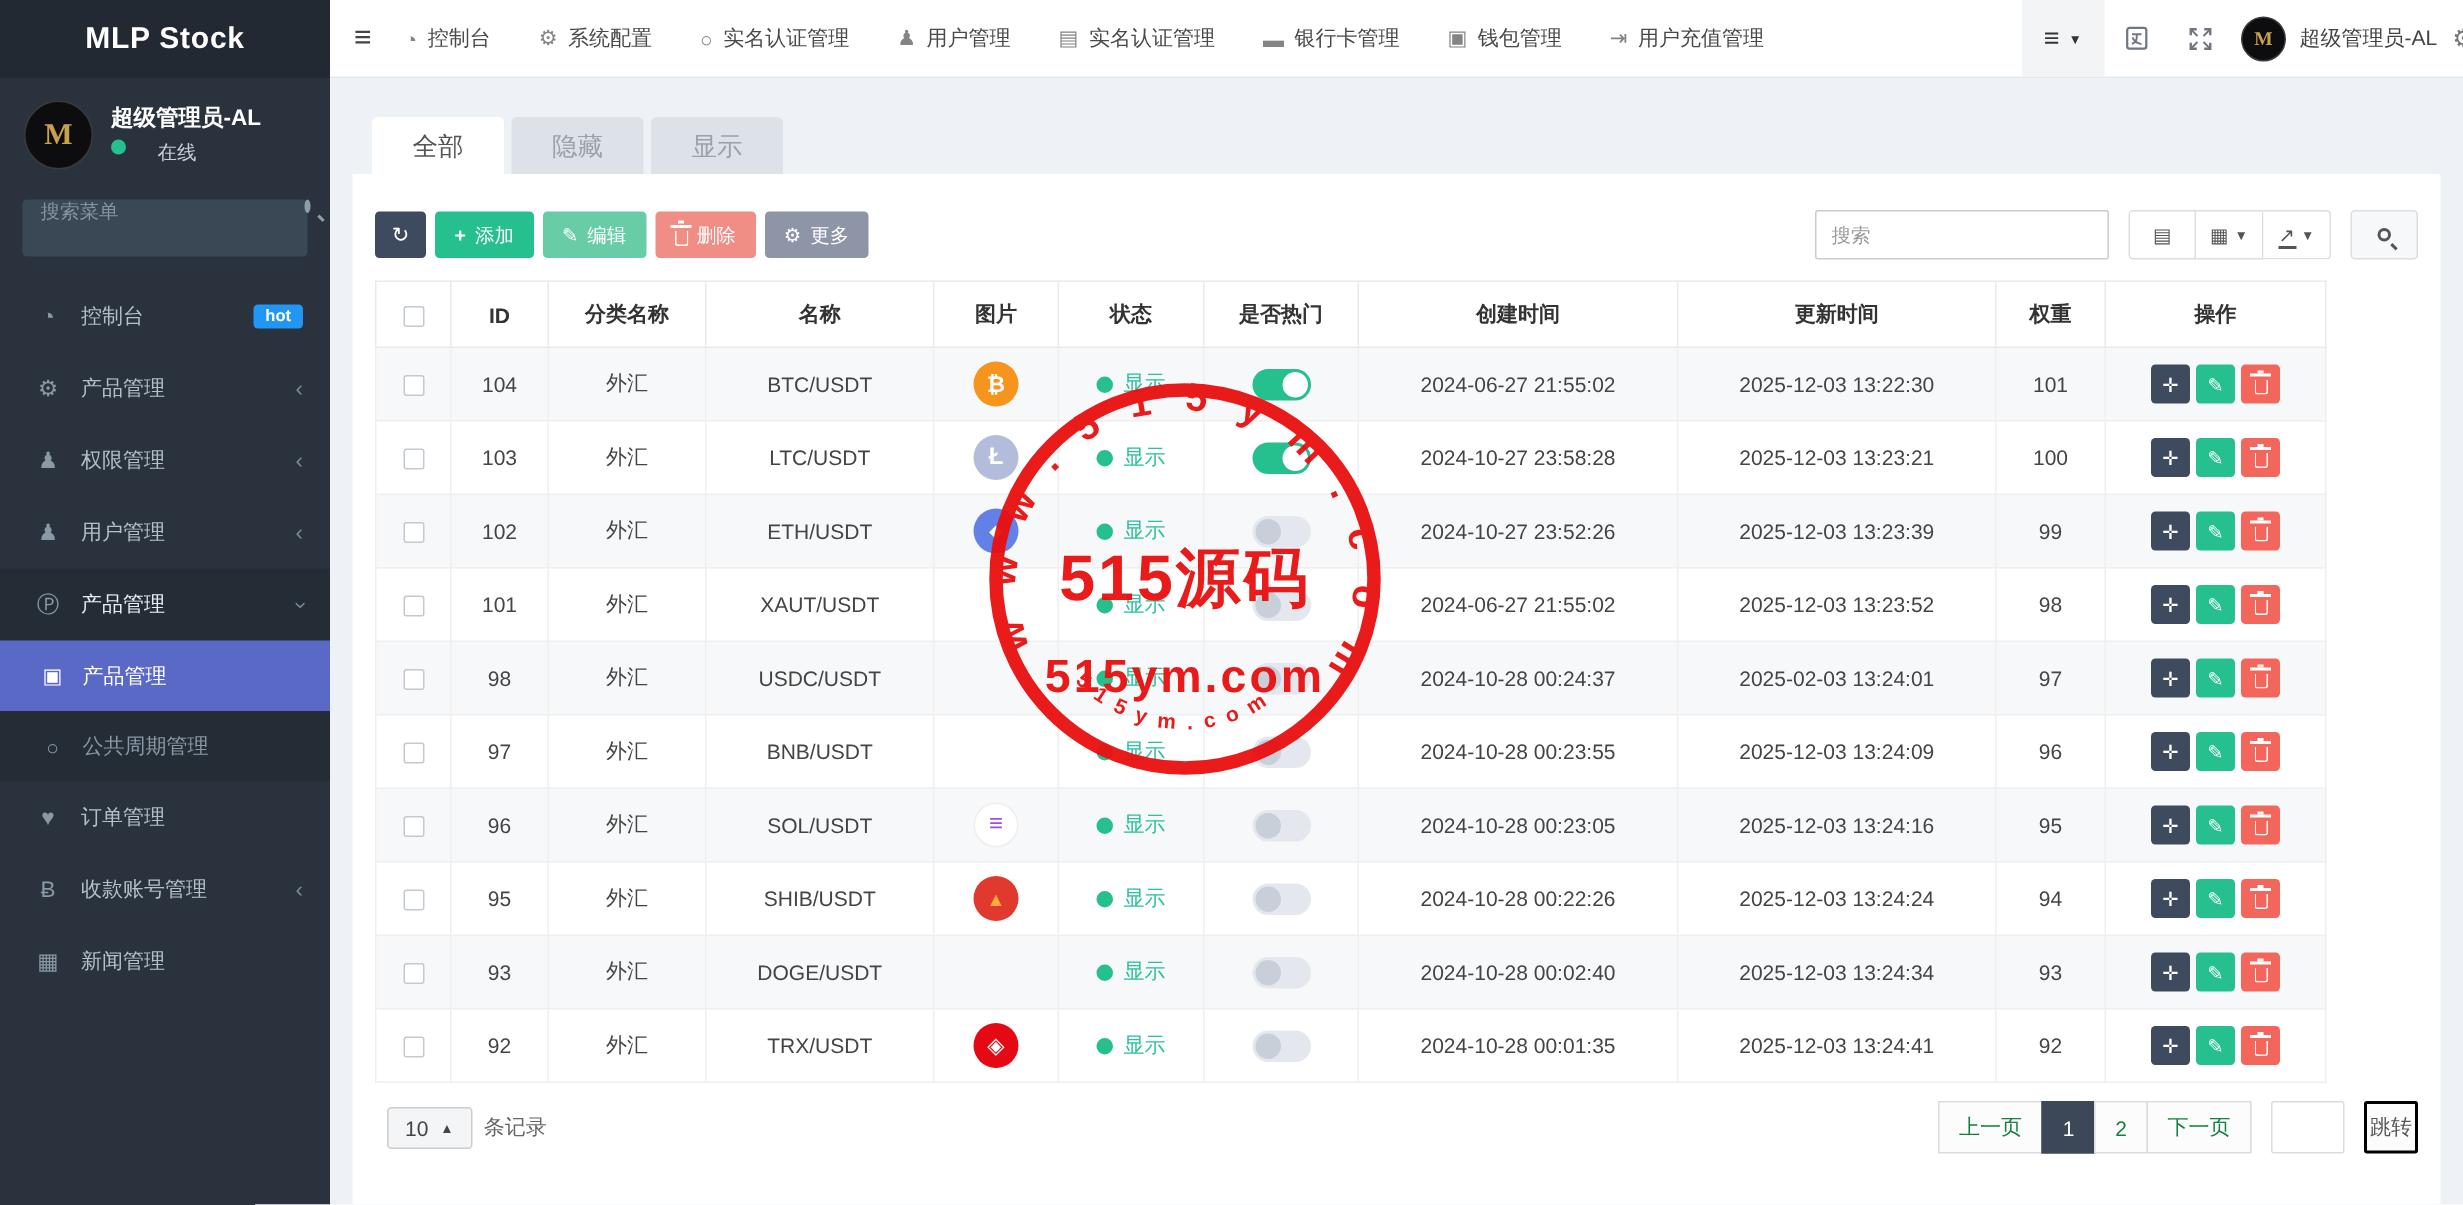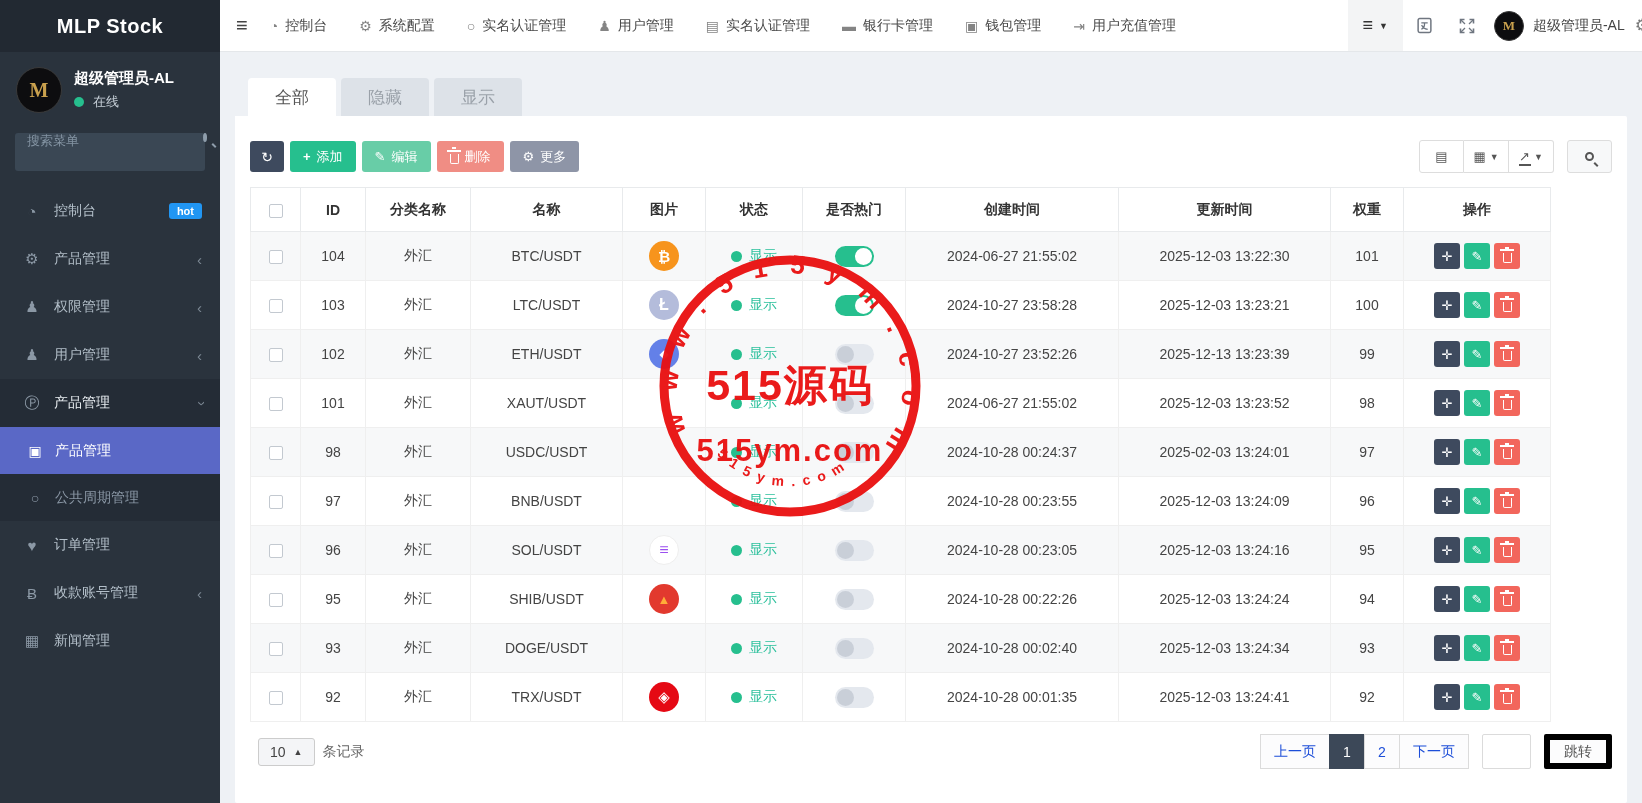--- a/index.html
+++ b/index.html
@@ -7,21 +7,21 @@
   body { font-family:"Liberation Sans","DejaVu Sans",sans-serif; background:#eef1f5; position:relative; }
   .app { display:flex; width:1642px; height:803px; }
 
   
   .sidebar { width:220px; background:#2a333d; flex:0 0 220px; display:flex; flex-direction:column; color:#b3bfc9; }
   .logo { height:52px; background:#222932; color:#fff; font-size:20px; font-weight:bold; display:flex; align-items:center; justify-content:center; letter-spacing:.5px; }
   .user-panel { display:flex; padding:15px 14px 10px 16px; gap:12px; align-items:center; }
   .avatar { width:46px; height:46px; border-radius:50%; background:#0d0d0f; color:#c9a14e; display:flex; align-items:center; justify-content:center; font-family:"Liberation Serif",serif; font-weight:bold; font-size:20px; flex:0 0 46px; border:1px solid #3a3a3a; }
   .user-meta { display:flex; flex-direction:column; gap:5px; }
   .user-name { color:#fff; font-size:15px; font-weight:bold; }
-  .user-status { font-size:13px; color:#c7d0d8; display:flex; align-items:center; gap:9px; }
+  .user-status { font-size:13px; color:#c7d0d8; display:flex; gap:21px; }
   .dot { width:10px; height:10px; border-radius:50%; background:#26bf8e; display:inline-block; }
   .side-search { margin:10px 15px 16px 15px; height:38px; background:#3a4754; border-radius:3px; display:flex; align-items:flex-start; padding:0 12px; }
   .side-search input { flex:1; background:transparent; border:none; outline:none; color:#cfd8e0; font-size:13px; font-family:inherit; }
   .side-search input::placeholder { color:#8494a3; }
   .mag { width:9px; height:9px; border:2px solid #8e9dab; border-radius:50%; position:relative; display:inline-block; }
   .mag::after { content:''; position:absolute; width:2px; height:5px; background:#8e9dab; left:8px; top:8px; transform:rotate(-45deg); }
   .menu { flex:1; overflow:hidden; }
   .m-item { height:48px; display:flex; align-items:center; padding:0 18px 0 22px; gap:12px; font-size:14px; color:#b3bfc9; cursor:pointer; }
   .m-item .mi { width:20px; text-align:center; color:#8b98a5; font-size:15px; }
   .m-item .ml { flex:1; }
@@ -101,25 +101,25 @@
   .op-del { background:#f2665c; }
   .trash { position:relative; width:9px; height:10px; border:1.5px solid #fff; border-top:none; border-radius:0 0 2px 2px; display:inline-block; margin-top:4px; }
   .trash::before { content:''; position:absolute; top:-4px; left:-3.5px; width:14px; height:2px; background:#fff; }
   .trash::after { content:''; position:absolute; top:-6.5px; left:1.5px; width:4px; height:2px; background:#fff; }
 
   
   .tfoot { display:flex; align-items:center; margin-top:12px; font-size:14px; color:#666; padding-bottom:14px; }
   .psize { display:inline-flex; align-items:center; gap:8px; border:1px solid #ccc; background:#f4f5f7; border-radius:3px; padding:5px 11px; margin:0 8px; color:#444; cursor:pointer; }
   .psize .caret { font-size:9px; color:#444; }
   .pager { margin-left:auto; display:flex; align-items:center; }
-  .pg { min-width:36px; height:35px; border:1px solid #dbdbdb; background:#fcfcfd; color:#1d4ed8; display:inline-flex; align-items:center; justify-content:center; padding:0 13px; font-size:14px; cursor:pointer; margin-left:-1px; }
+  .pg { min-width:36px; height:35px; border:1px solid #dbdbdb; background:#fcfcfd; color:#15803d; display:inline-flex; align-items:center; justify-content:center; padding:0 13px; font-size:14px; cursor:pointer; margin-left:-1px; }
   .pg.num { padding:0; width:36px; }
   .pg.active { background:#3c4858; border-color:#3c4858; color:#fff; }
   .jump-input { width:49px; height:35px; border:1px solid #dbdbdb; border-radius:2px; margin-left:13px; outline:none; padding:0 6px; font-size:14px; font-family:inherit; }
-  .jump-btn { height:35px; border:6px solid #000000; background:#fcfcfd; border-radius:2px; color:#555; font-size:14px; font-family:inherit; padding:0 14px; margin-left:13px; cursor:pointer; }
+  .jump-btn { height:35px; border:2px solid #000000; background:#fcfcfd; border-radius:2px; color:#555; font-size:14px; font-family:inherit; padding:0 2px; margin-left:13px; cursor:pointer; }
 
   
   .stamp { position:absolute; left:650px; top:246px; width:280px; height:280px; z-index:60; pointer-events:none; opacity:.95; }
   .wm-arc { font-size:26px; font-weight:bold; fill:#e90f0f; letter-spacing:21px; }
   .wm-center { font-size:43px; font-weight:bold; fill:#e90f0f; letter-spacing:2px; }
   .wm-line { font-size:31px; font-weight:bold; fill:#e90f0f; letter-spacing:2px; }
   .wm-arc-b { font-size:14px; font-weight:bold; fill:#e90f0f; letter-spacing:8px; }
 </style>
 </head>
 <body>
@@ -278,20 +278,21 @@
             </button>
           <button class="tb-btn tb-del">
               <span class="trash"></span>
               <span>删除</span>
             </button>
           <button class="tb-btn tb-more">
               <span>⚙</span>
               <span>更多</span>
             </button>
           <div class="tb-right">
+            <input class="tb-search" placeholder="搜索" style="">
             <div class="btn-group">
               <span class="g-btn">
                   <span>▤</span>
                 </span>
               <span class="g-btn">
                   <span>▦</span>
                   <span class="g-caret">▼</span>
                 </span>
               <span class="g-btn">
                   <span class="exp-arrow">↗</span>
@@ -387,21 +388,21 @@
                 <td>102</td>
                 <td>外汇</td>
                 <td>ETH/USDT</td>
                 <td><span class="coin" style="background: rgb(99, 128, 232); color: rgb(255, 255, 255); font-size: 12px;">◆</span></td>
                 <td><span class="status">
                     <span class="dot"></span>
                     <span>显示</span>
                   </span></td>
                 <td><span class="toggle off"></span></td>
                 <td>2024-10-27 23:52:26</td>
-                <td>2025-12-13 13:23:39</td>
+                <td>2025-12-03 13:23:39</td>
                 <td>99</td>
                 <td>
                   <div class="ops">
                     <button class="op op-move">✛</button>
                     <button class="op op-edit">✎</button>
                     <button class="op op-del">
                       <span class="trash"></span>
                     </button>
                   </div>
                 </td>

